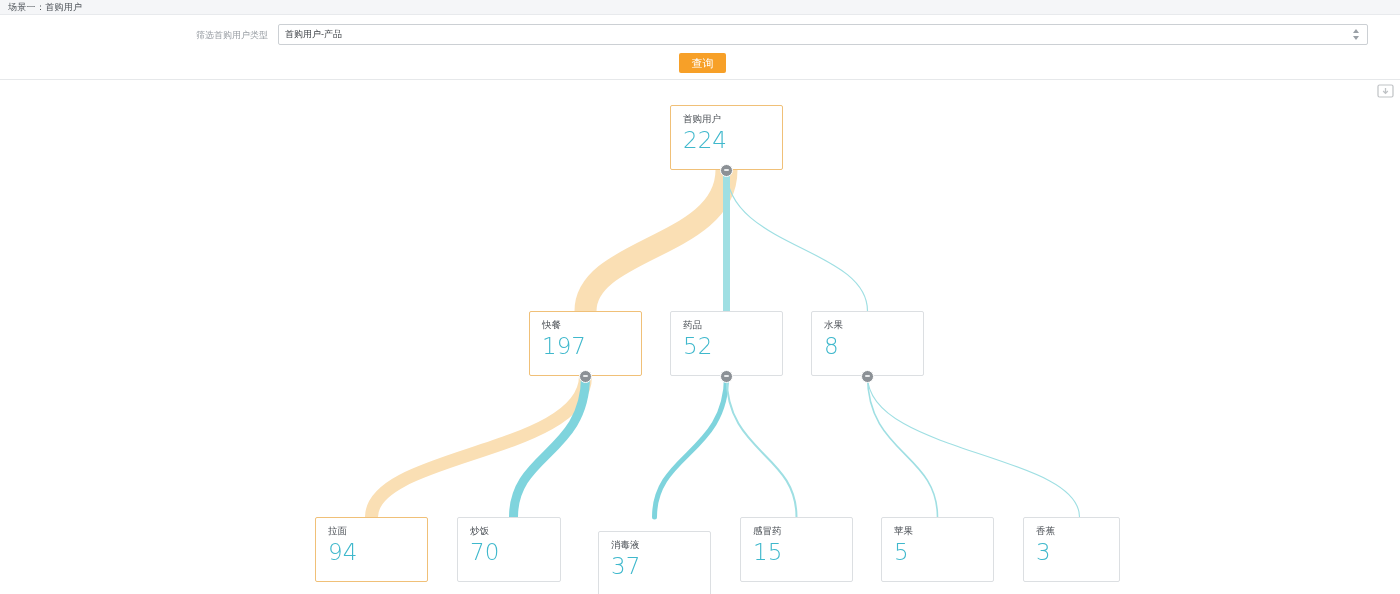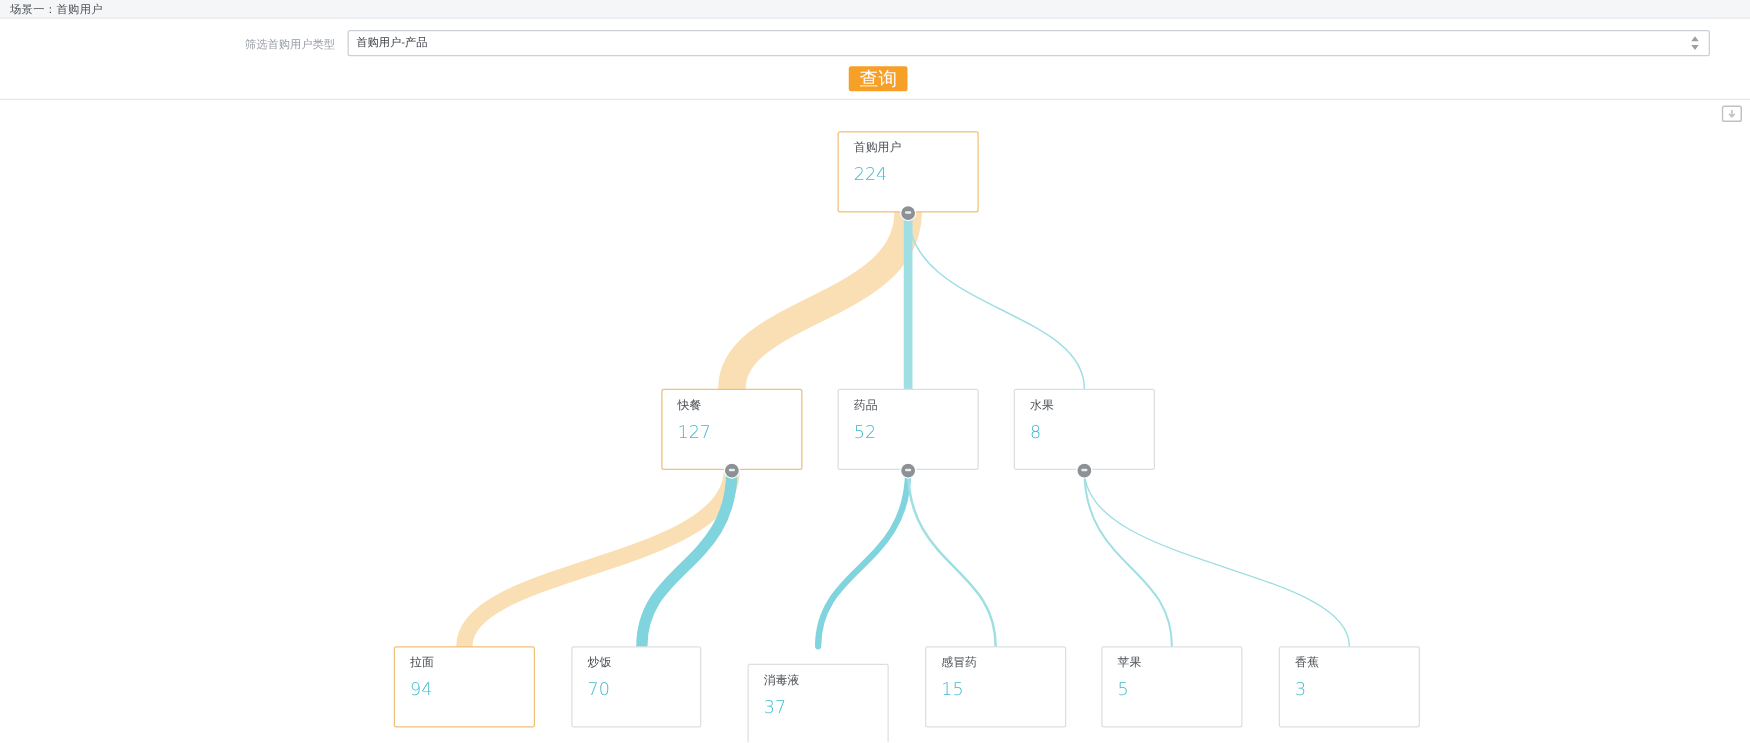--- a/index.html
+++ b/index.html
@@ -93,21 +93,21 @@
     border-top: 4px solid #9aa0a6;
   }
 
   
   #query-button {
     position: absolute;
     left: 679px; top: 53px;
     width: 47px; height: 20px;
     background: #f7a028;
     color: #ffffff;
-    font-size: 15px;
+    font-size: 11px;
     border: none;
     border-radius: 2px;
     cursor: pointer;
     display: flex;
     align-items: center;
     justify-content: center;
     font-family: "Liberation Sans", sans-serif;
     padding: 0;
   }
 
@@ -152,21 +152,21 @@
   .tree-node.accent {
     border-color: #f0c078;
   }
   .tree-node .node-label {
     font-size: 9.5px;
     color: #4a4f55;
     line-height: 12px;
     white-space: nowrap;
   }
   .tree-node .node-value {
-    font-size: 14px;
+    font-size: 23px;
     color: #3fb8cc;
     line-height: 26px;
     margin-top: 2px;
     font-family: "DejaVu Sans", sans-serif;
     font-weight: 300;
   }
   .collapse-toggle {
     position: absolute;
     width: 13px; height: 13px;
     border-radius: 50%;
@@ -229,21 +229,21 @@
       </svg>
 
     <div id="nodes-layer">
         <div class="tree-node accent" style="left: 670px; top: 25px; width: 113px; height: 65px;">
           <div class="node-label">首购用户</div>
           <div class="node-value">224</div>
         </div>
         <div class="collapse-toggle" style="left: 720px; top: 83.5px;"></div>
         <div class="tree-node accent" style="left: 529px; top: 231px; width: 113px; height: 65px;">
           <div class="node-label">快餐</div>
-          <div class="node-value">127</div>
+          <div class="node-value">197</div>
         </div>
         <div class="collapse-toggle" style="left: 579px; top: 289.5px;"></div>
         <div class="tree-node" style="left: 670px; top: 231px; width: 113px; height: 65px;">
           <div class="node-label">药品</div>
           <div class="node-value">52</div>
         </div>
         <div class="collapse-toggle" style="left: 720px; top: 289.5px;"></div>
         <div class="tree-node" style="left: 811px; top: 231px; width: 113px; height: 65px;">
           <div class="node-label">水果</div>
           <div class="node-value">8</div>
@@ -262,20 +262,20 @@
           <div class="node-value">37</div>
         </div>
         <div class="tree-node" style="left: 740px; top: 437px; width: 113px; height: 65px;">
           <div class="node-label">感冒药</div>
           <div class="node-value">15</div>
         </div>
         <div class="tree-node" style="left: 881px; top: 437px; width: 113px; height: 65px;">
           <div class="node-label">苹果</div>
           <div class="node-value">5</div>
         </div>
-        <div class="tree-node" style="left: 1023px; top: 437px; width: 113px; height: 65px;">
+        <div class="tree-node" style="left: 1023px; top: 437px; width: 97px; height: 65px;">
           <div class="node-label">香蕉</div>
           <div class="node-value">3</div>
         </div>
       </div>
   </div>
 
 </div>
 
 </body></html>

